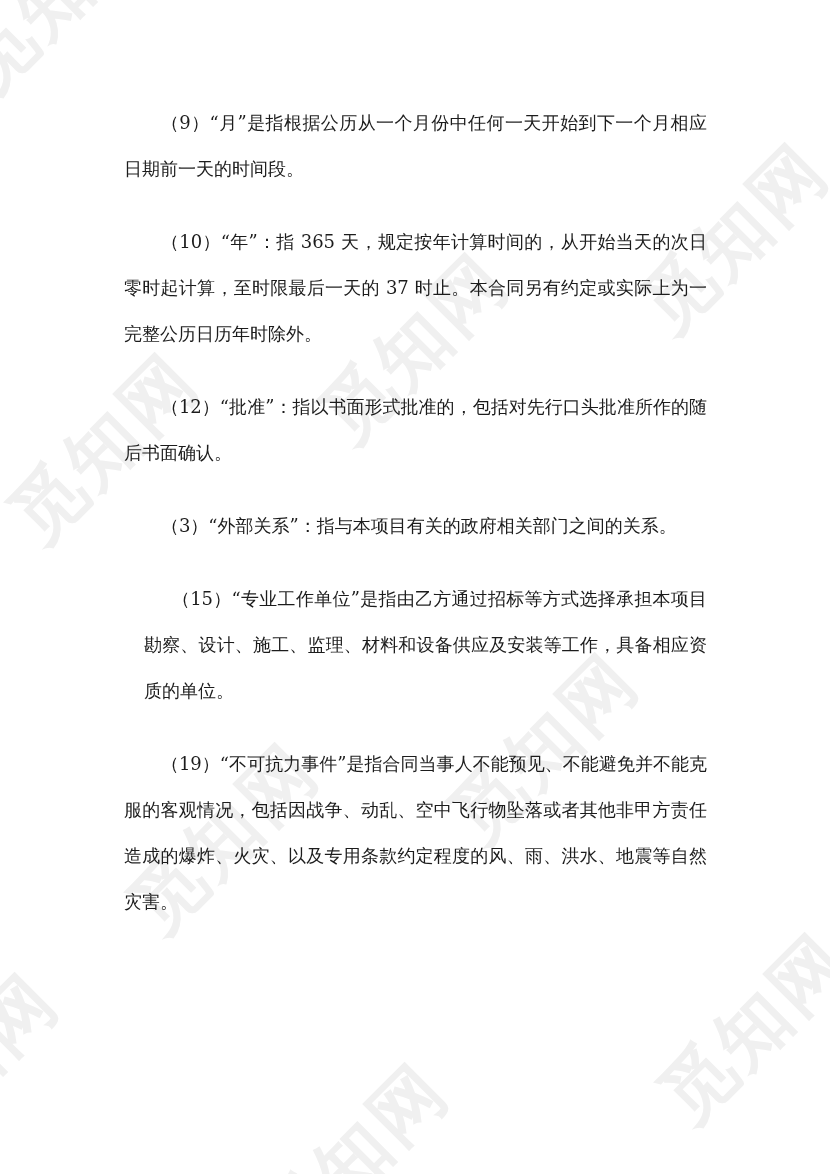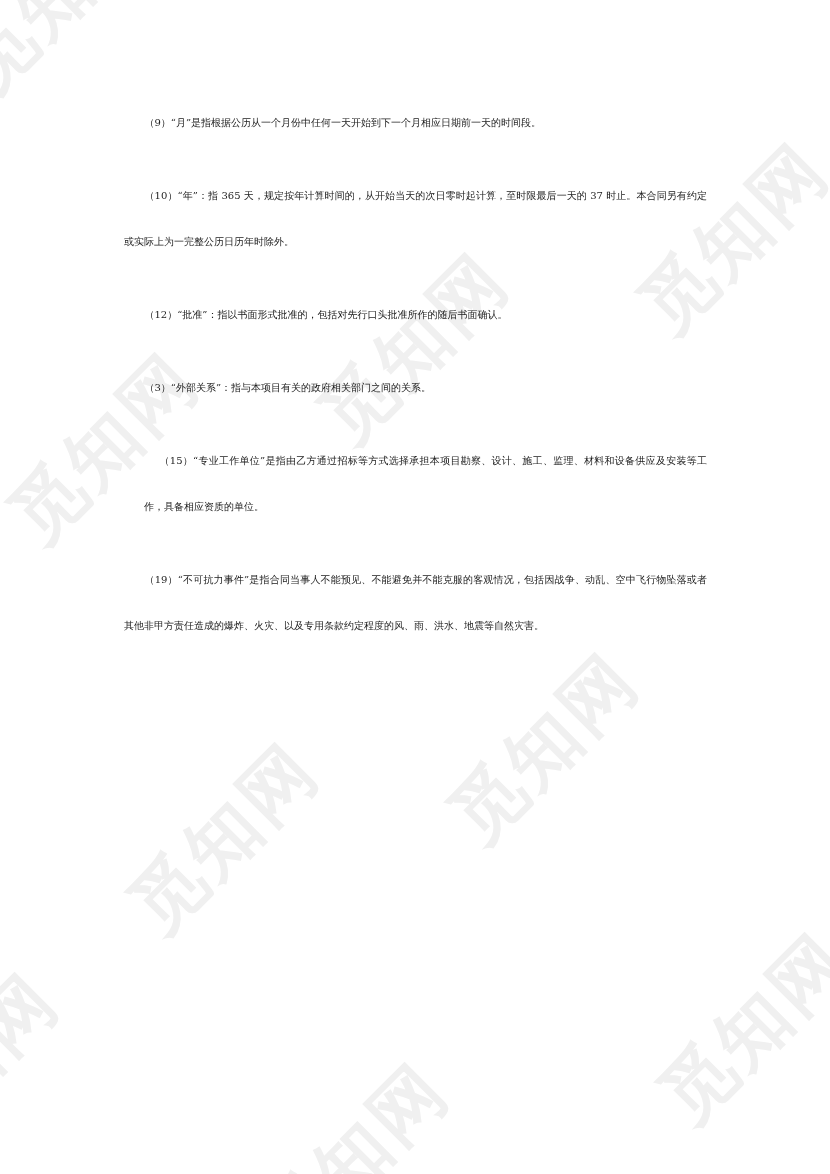--- a/index.html
+++ b/index.html
@@ -47,21 +47,21 @@
     z-index: 1;
   }
   #doc-body {
     position: absolute;
     left: 124px;
     top: 100px;
     width: 583px;
   }
   .para {
     margin: 0 0 27px 0;
-    font-size: 10px;
+    font-size: 18px;
     line-height: 46px;
     color: #1c1c1c;
     text-align: justify;
     text-justify: inter-ideograph;
     text-indent: 0;
     word-break: break-all;
   }
   .para:last-child { margin-bottom: 0; }
   .para.indent { text-indent: 2.05em; }
   .para.indent-tight { text-indent: 1.55em; margin-left: 20px; }

